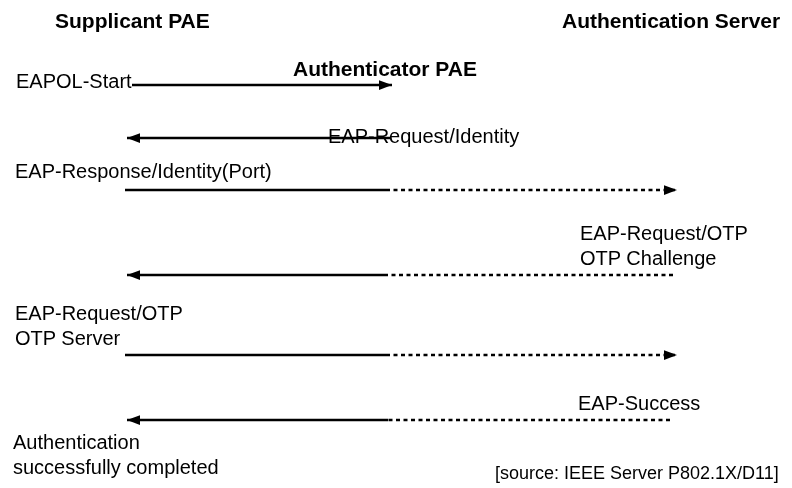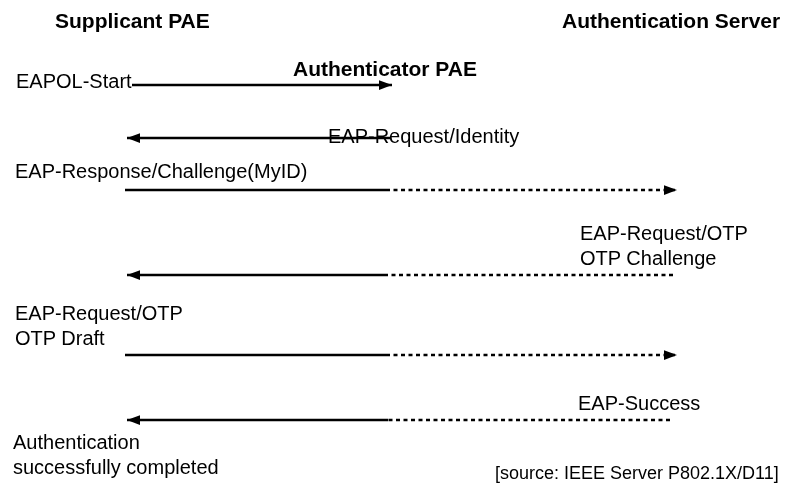--- a/index.html
+++ b/index.html
@@ -92,30 +92,30 @@
     <g>
       <line class="dashline" x1="670" y1="420" x2="388" y2="420"></line>
       <line class="solidline" x1="388" y1="420" x2="127" y2="420" marker-end="url(#ah)"></line>
     </g>
   </svg>
 
   <div class="lbl" style="left:16px; top:56px;margin-top:13px;">EAPOL-Start</div>
 
   <div class="lbl" style="left:290px; top:124px;margin-left:38px;">EAP-Request/Identity</div>
 
-  <div class="lbl" style="left:15px; top:159px;">EAP-Response/Challenge(MyID)</div>
+  <div class="lbl" style="left:15px; top:159px;">EAP-Response/Identity(Port)</div>
 
   <div class="lbl" style="left:580px; top:221px;">
     <div>EAP-Request/OTP</div>
     <div>OTP Challenge</div>
   </div>
 
   <div class="lbl" style="left:15px; top:301px;">
     <div>EAP-Request/OTP</div>
-    <div>OTP Draft</div>
+    <div>OTP Server</div>
   </div>
 
   <div class="lbl" style="left:578px; top:391px;">EAP-Success</div>
 
 
   <div class="lbl" style="left:13px; top:430px;">
     <div>Authentication</div>
     <div>successfully completed</div>
   </div>
 

